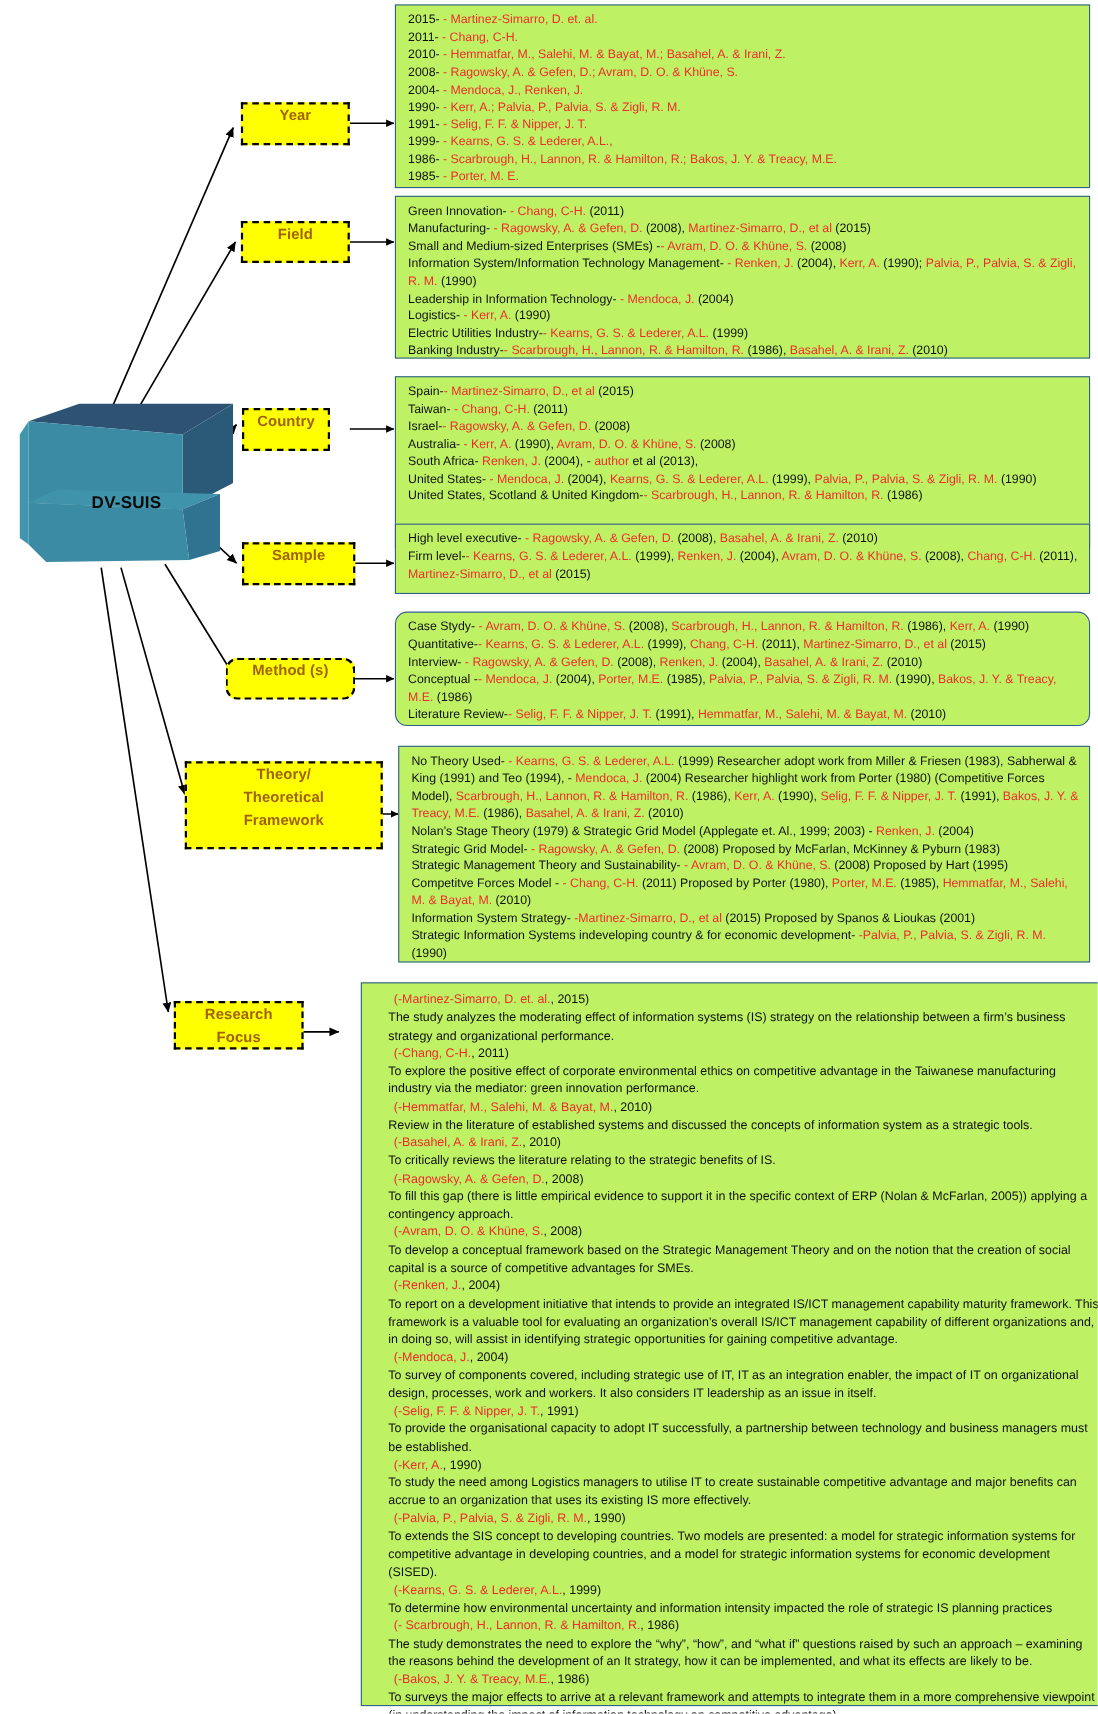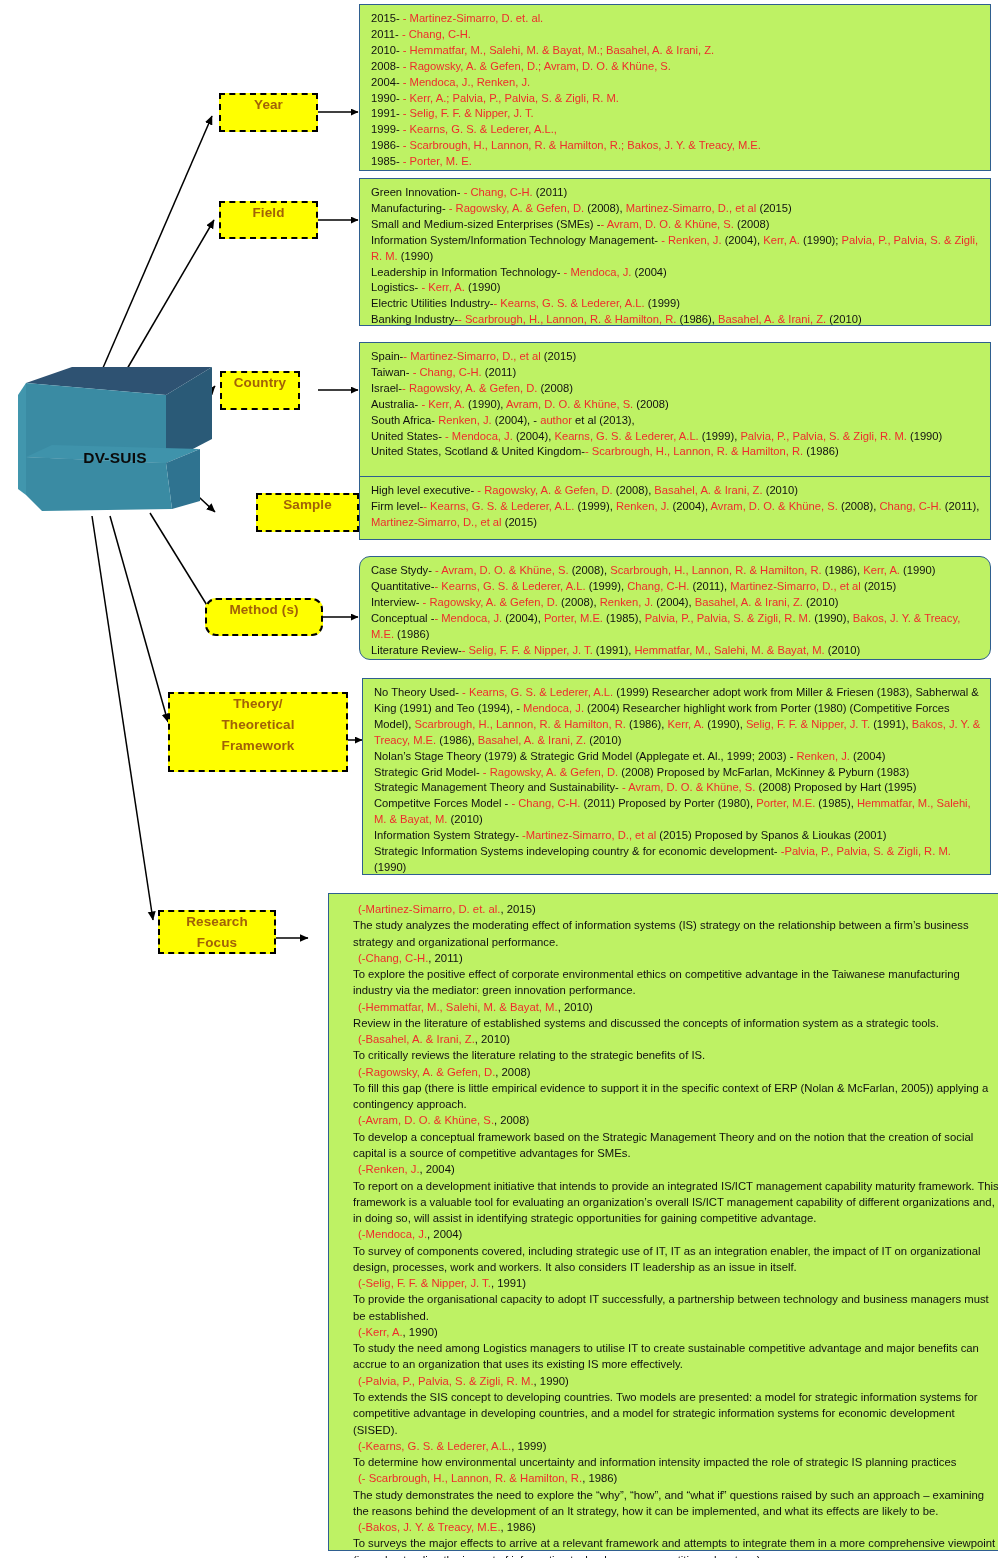--- a/index.html
+++ b/index.html
@@ -126,21 +126,21 @@
   </div>
 
   <div class="node" style="left:219px;top:201px;width:99px;height:38px;">
     <span>Field</span>
   </div>
 
   <div class="node" style="left:220px;top:371px;width:80px;height:39px;">
     <span>Country</span>
   </div>
 
-  <div class="node" style="left:220px;top:493px;width:103px;height:39px;margin-left:36px;">
+  <div class="node" style="left:220px;top:493px;width:103px;height:39px;">
     <span>Sample</span>
   </div>
 
   <div class="node" style="left:205px;top:598px;width:118px;height:38px;border-radius:11px;">
     <span>Method (s)</span>
   </div>
 
   <div class="node" style="left:168px;top:692px;width:180px;height:80px;padding:0 10px;">
     <span>Theory/<br>Theoretical<br>Framework</span>
   </div>

